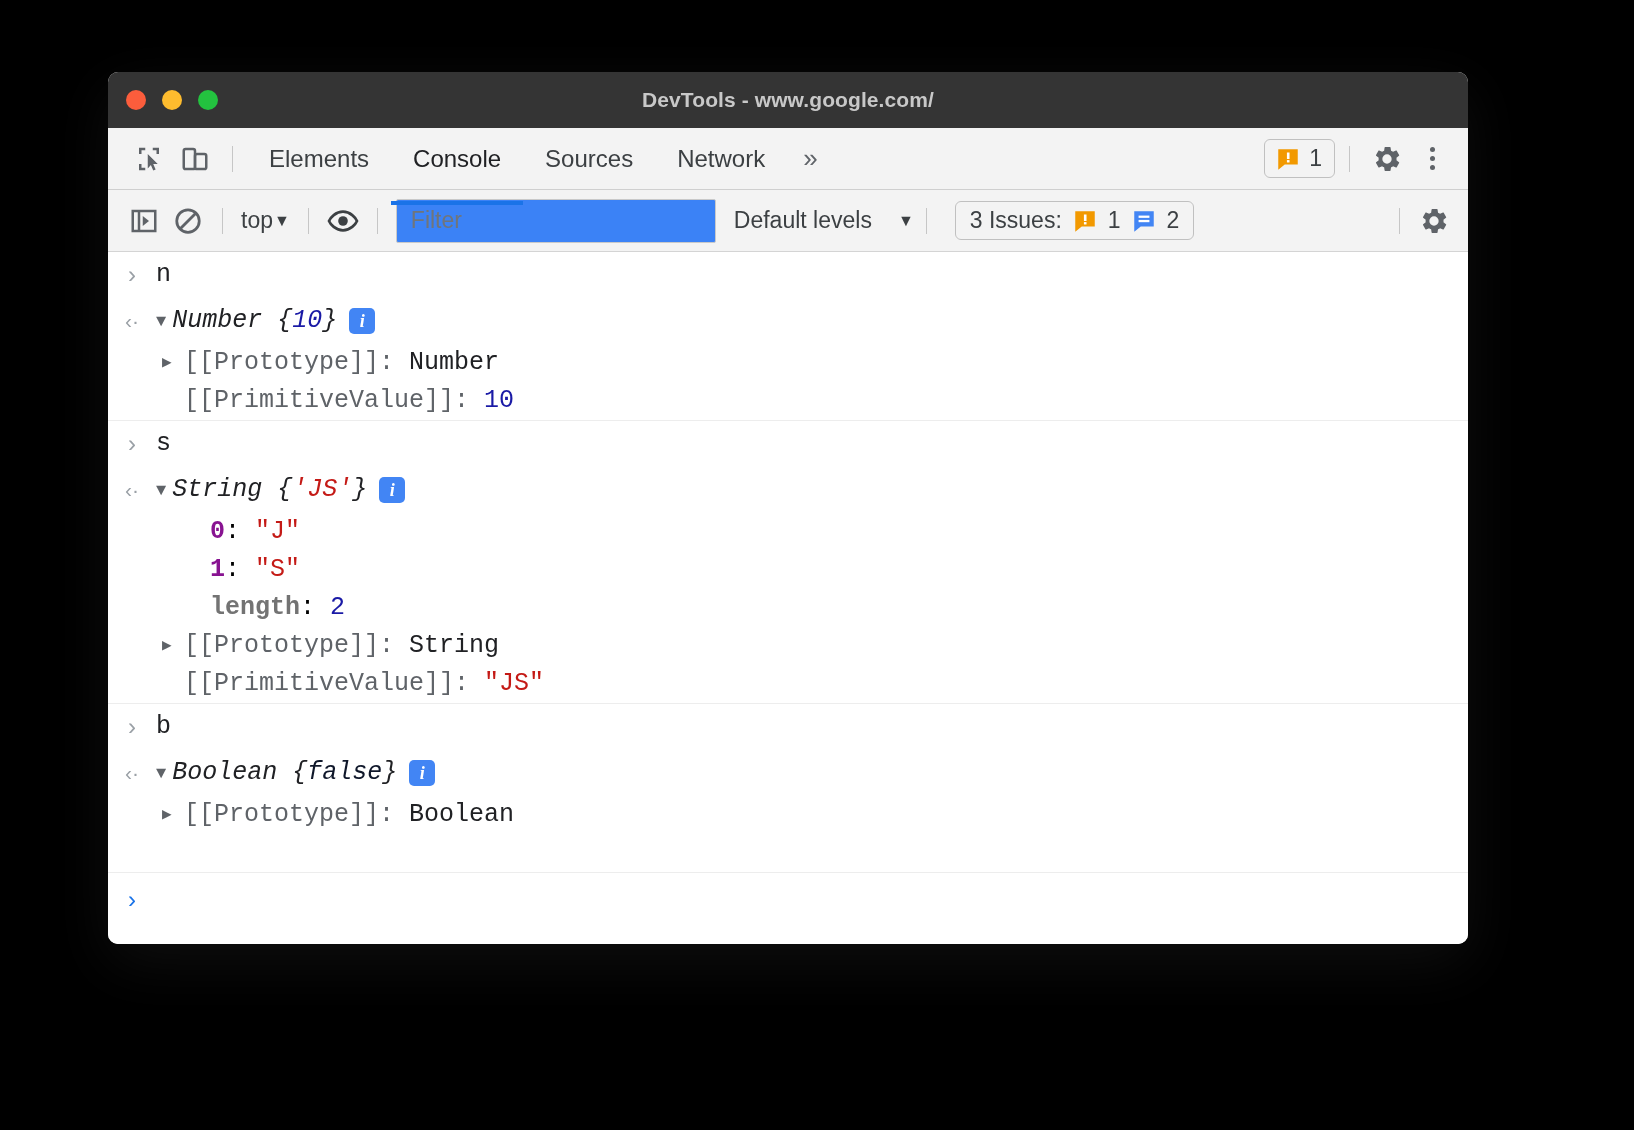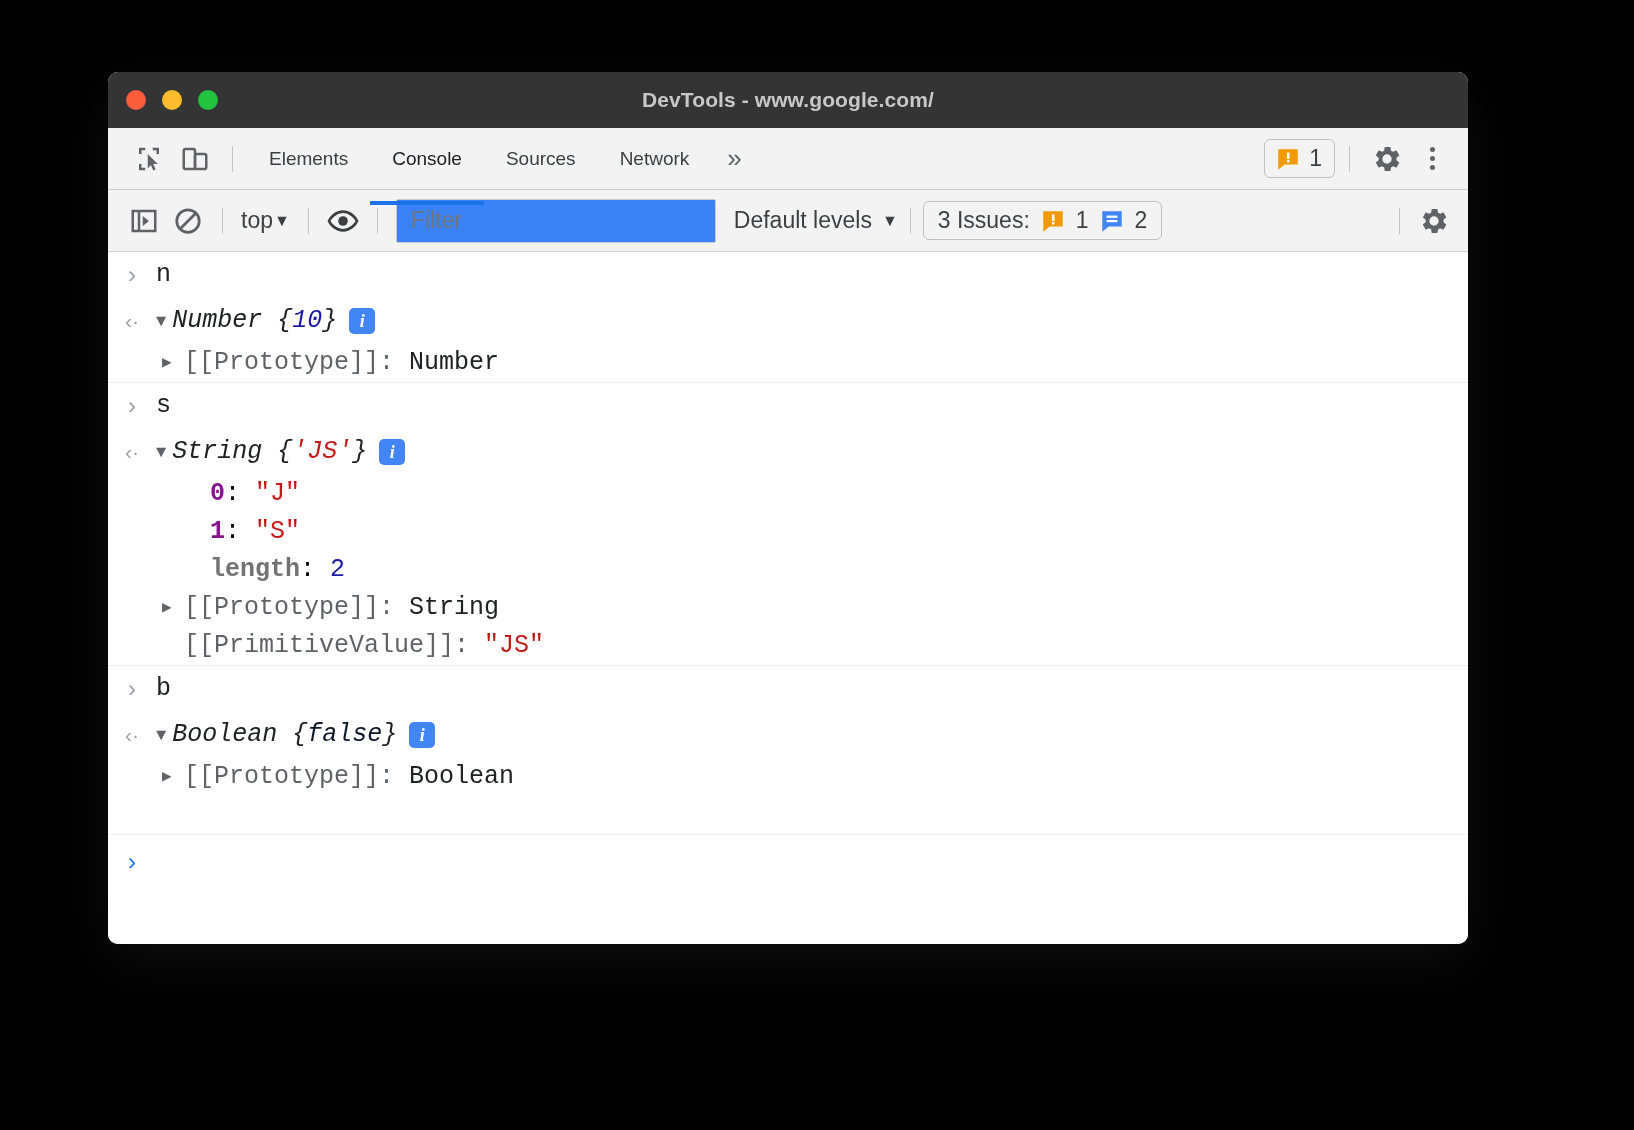--- a/index.html
+++ b/index.html
@@ -96,21 +96,21 @@
     display: flex;
     align-items: center;
     height: 100%;
   }
   .tab {
     position: relative;
     height: 100%;
     display: flex;
     align-items: center;
     padding: 16px 22px;
-    font-size: 19px;
+    font-size: 24px;
     color: #3c4043;
     font-family: "Liberation Sans", sans-serif;
     white-space: nowrap;
   }
   .tab.active { color: #202124; }
   .tab.active::after {
     content: "";
     position: absolute;
     left: 0; right: 0; bottom: 0;
     height: 4px;
@@ -204,34 +204,34 @@
     font-size: 23px;
     color: #202124;
     font-family: "Liberation Sans", sans-serif;
     background: transparent;
   }
   .filter-input input::placeholder { color: #70757a; }
 
   .levels {
     display: flex;
     align-items: center;
-    gap: 10px;
+    gap: 26px;
     font-size: 23px;
     color: #3c4043;
     margin-left: 18px;
     white-space: nowrap;
   }
   .issues-box {
     display: flex;
     align-items: center;
     gap: 10px;
     border: 1px solid #c0c0c0;
     border-radius: 6px;
     padding: 5px 14px;
-    margin-left: 0;
+    margin-left: 16px;
     font-size: 23px;
     color: #3c4043;
     white-space: nowrap;
   }
   .issues-box .num { color: #3c4043; }
   .fb-right {
     margin-left: auto;
     display: flex;
     align-items: center;
   }
@@ -488,20 +488,25 @@
             <div class="gutter ret">‹·</div>
             <div class="content obj-header">
               <span class="tri">▼</span><span class="objname">Number</span><span class="objname"> {</span><span class="objname num-lit">10</span><span class="objname">}</span><span class="badge-i">i</span>
             </div>
           </div>
           <div class="prop-row">
             <div class="prop-indent"></div>
             <div class="prop-tri">▶</div>
             <div class="prop-text"><span class="internal">[[Prototype]]</span><span class="internal">: </span><span class="proto-val">Number</span></div>
           </div>
+          <div class="prop-row">
+            <div class="prop-indent"></div>
+            <div class="prop-tri blank"></div>
+            <div class="prop-text"><span class="internal">[[PrimitiveValue]]</span><span class="internal">: </span><span class="num-lit">10</span></div>
+          </div>
         </div>
       </div>
 
       <div class="group">
         <div class="row input-row">
           <div class="gutter">›</div>
           <div class="content">s</div>
         </div>
         <div>
           <div class="row">

